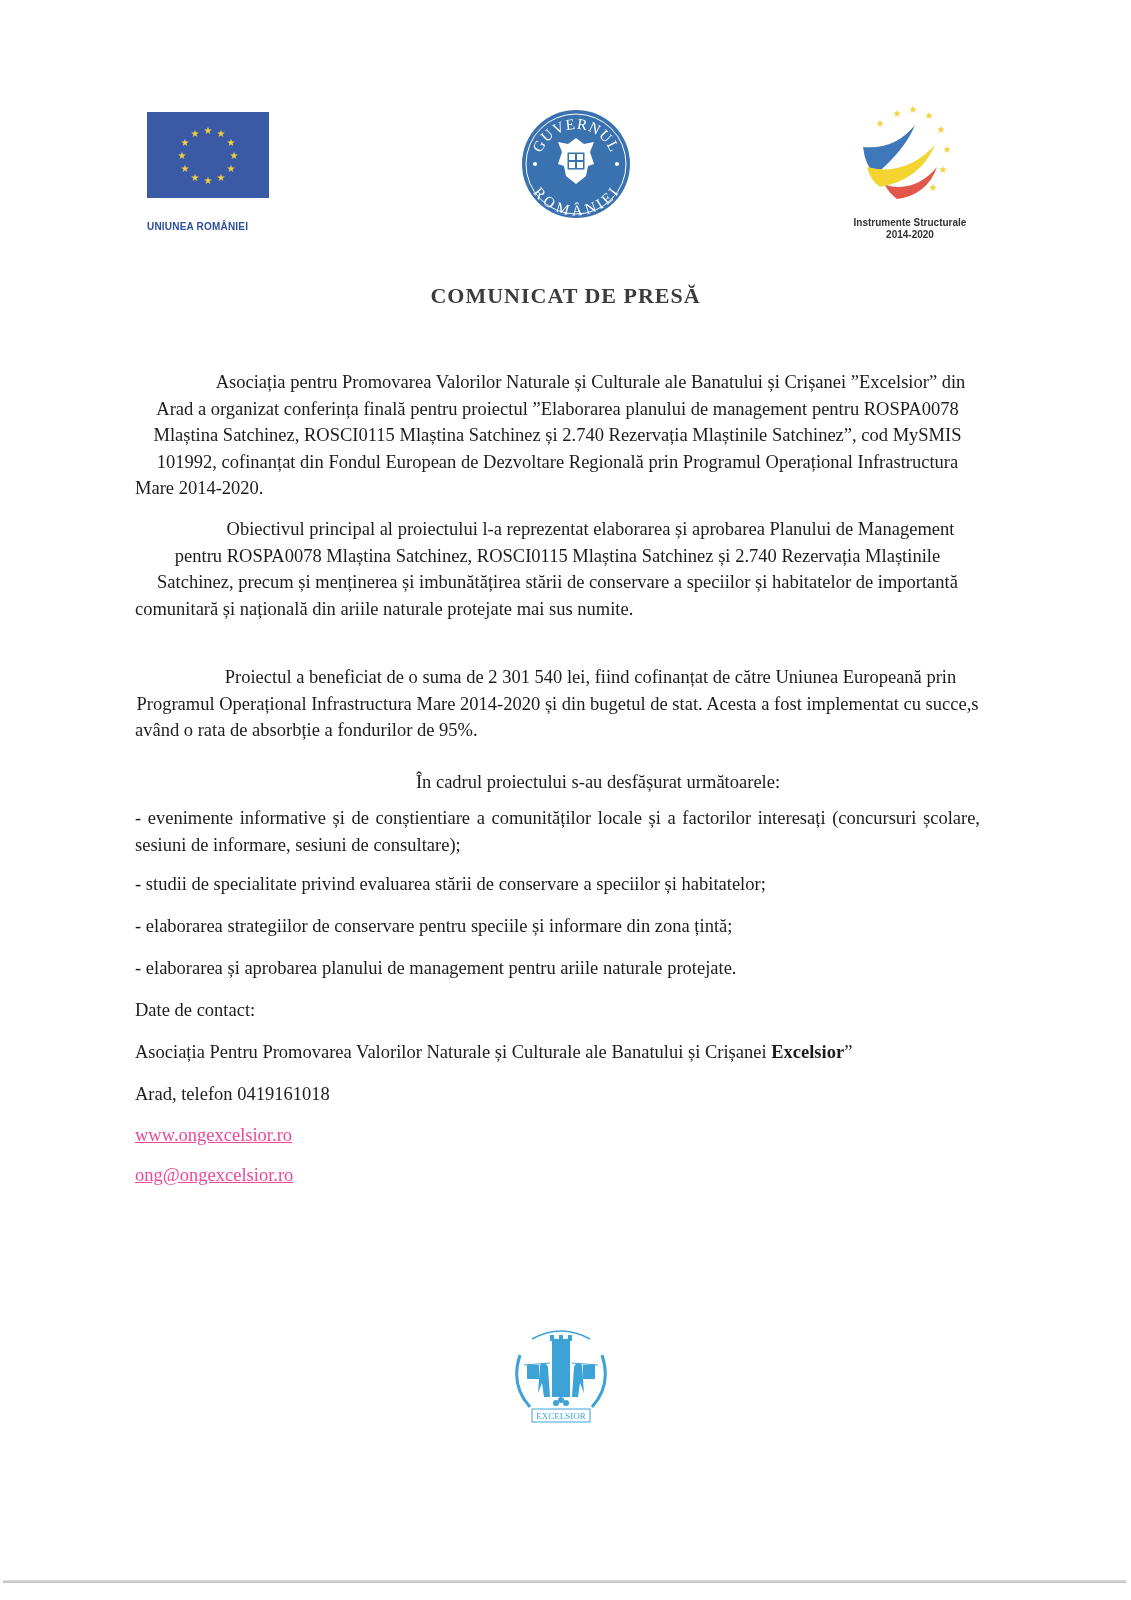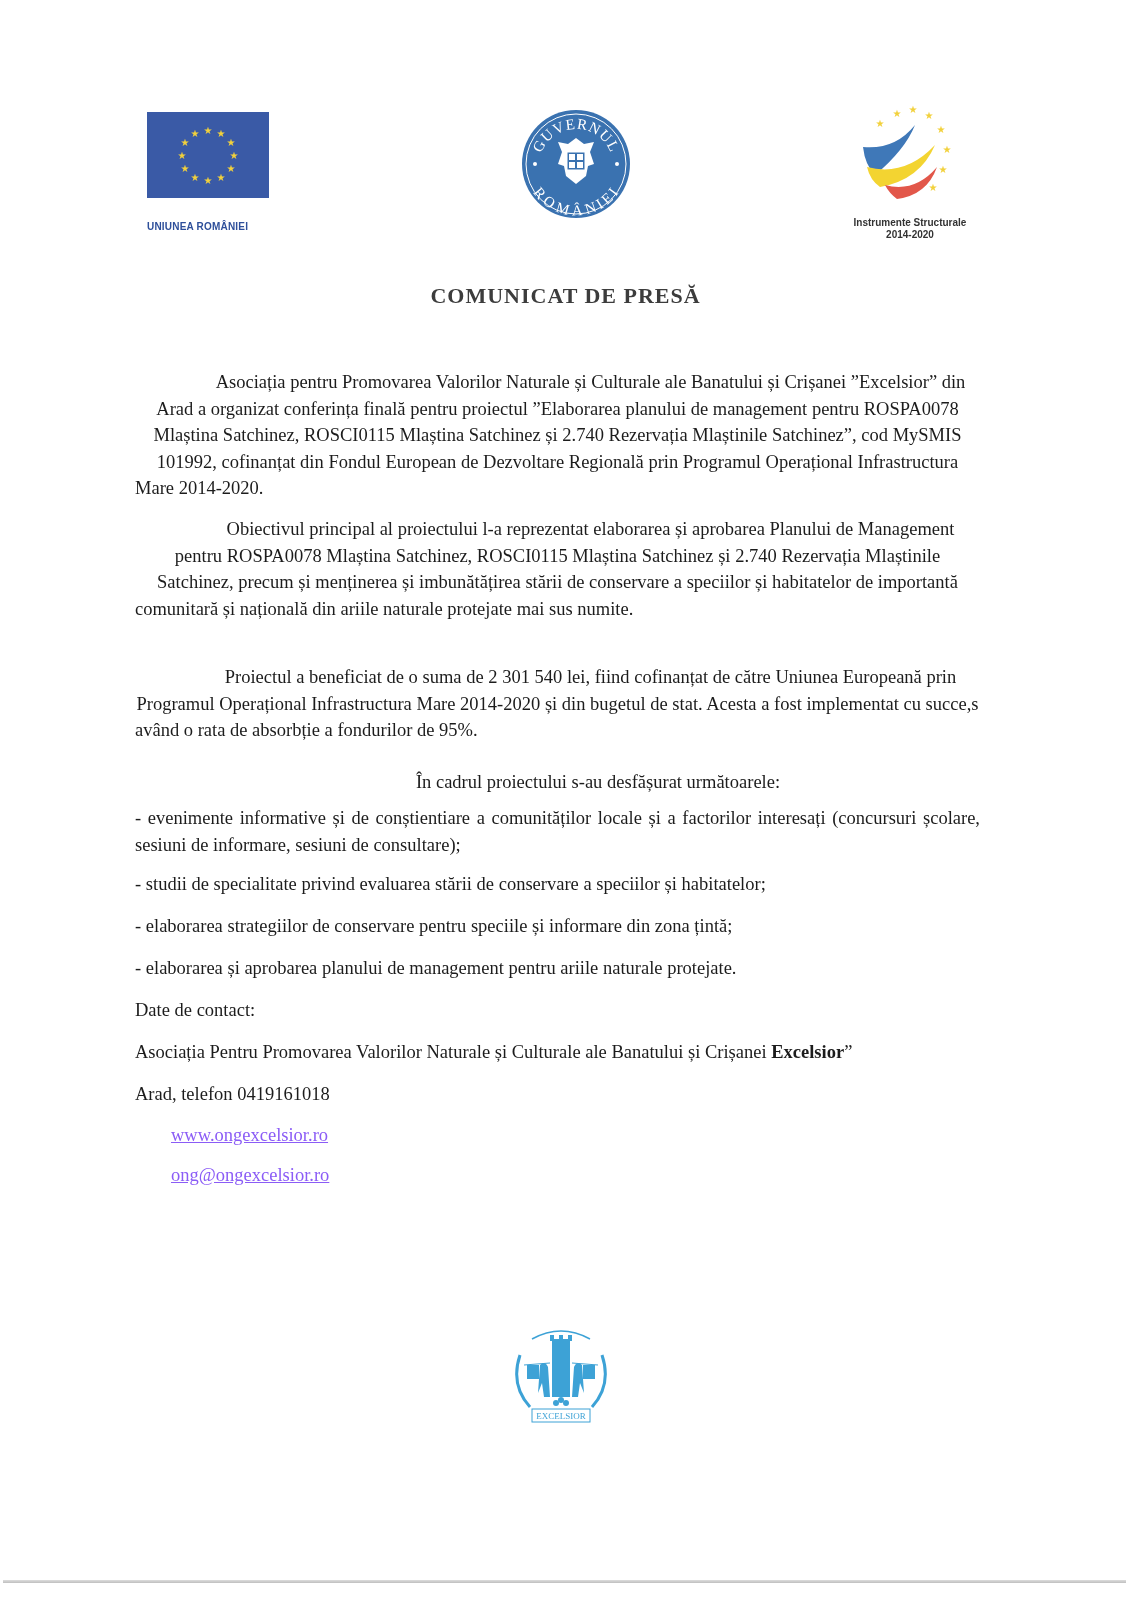--- a/index.html
+++ b/index.html
@@ -10,21 +10,21 @@
   .abs { position: absolute; }
   .eu-flag { left: 147px; top: 112px; width: 122px; height: 86px; background: #3a5aa6; }
   .eu-label { left: 147px; top: 221px; width: 130px; font-family: "Liberation Sans", sans-serif; font-weight: bold; font-size: 10px; color: #2e4f9a; letter-spacing: 0.2px; }
   .gov-seal { left: 517px; top: 108px; width: 118px; height: 112px; }
   .is-logo { left: 855px; top: 105px; width: 110px; height: 100px; }
   .is-label { left: 840px; top: 217px; width: 140px; text-align: center; font-family: "Liberation Sans", sans-serif; font-weight: bold; font-size: 10px; color: #333; line-height: 12px; }
   .title { left: 0; width: 1131px; top: 283px; text-align: center; font-weight: bold; font-size: 22px; letter-spacing: 1px; color: #3c3c3c; }
   .p { left: 135px; width: 845px; font-size: 18.5px; line-height: 26.5px; text-align: justify; text-align-last: left; }
   .indent { text-indent: 66px; text-align: center; }
   .line { left: 135px; width: 860px; font-size: 18.5px; line-height: 26.5px; white-space: nowrap; }
-  .link { color: #8b5cf6; text-decoration: underline; margin-left: 36px; }
+  .link { color: #ec4899; text-decoration: underline; }
   .footer-note { left: 0; width: 1100px; top: 1203px; text-align: center; font-size: 18.5px; line-height: 27px; }
   .excelsior { left: 510px; top: 1325px; width: 102px; height: 100px; }
   .bottom-rule { left: 3px; top: 1580px; width: 1123px; height: 3px; background: linear-gradient(#ddd, #bfbfbf); }
   b { font-weight: bold; }
 </style>
 </head>
 <body>
 
 <div class="abs eu-flag">
   <svg width="122" height="86" viewBox="0 0 122 86">

